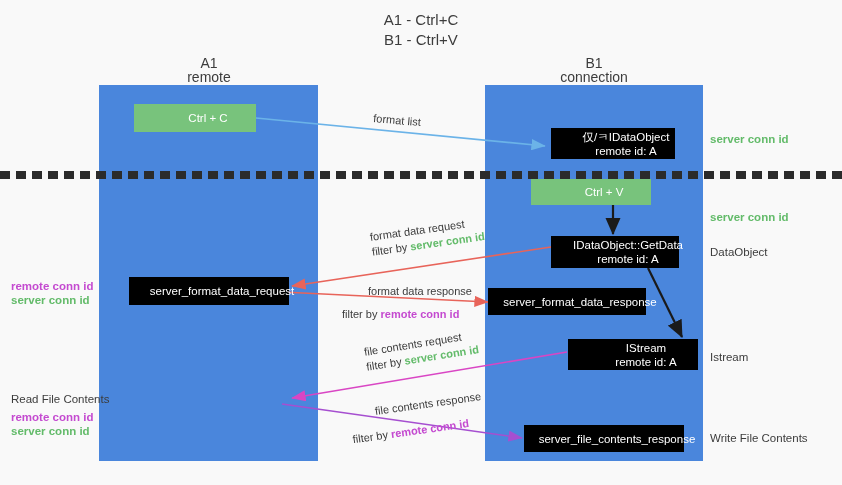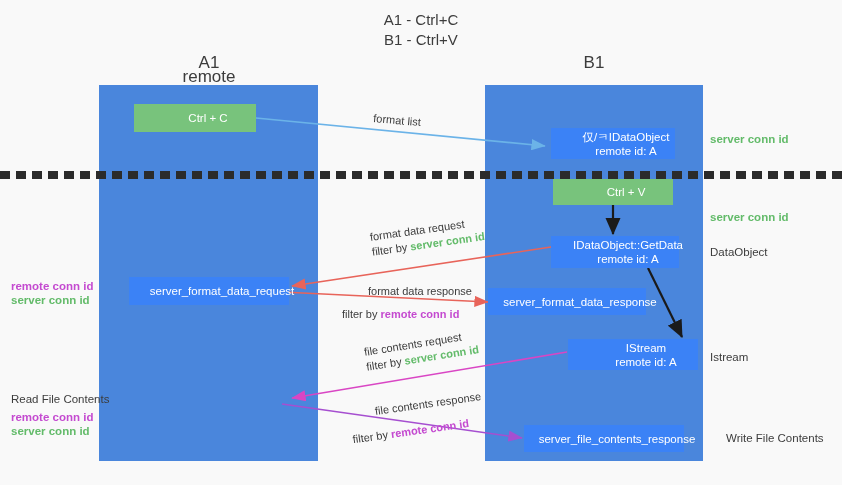--- a/index.html
+++ b/index.html
@@ -23,21 +23,21 @@
     position: absolute;
     background: #4a86dc;
   }
   .panel-a { left: 99px;  top: 85px; width: 219px; height: 376px; }
   .panel-b { left: 485px; top: 85px; width: 218px; height: 376px; }
 
   .col-title {
     position: absolute;
     text-align: center;
     color: #3c3c3c;
-    font-size: 17px;
+    font-size: 14px;
     line-height: 14px;
   }
   .col-title .t1 { display: block; }
   .col-title .t2 { display: block; }
   .title-a { left: 139px; top: 56px; width: 140px; }
   .title-b { left: 524px; top: 56px; width: 140px; text-align: center; }
 
   .heading {
     position: absolute;
     left: 0;
@@ -57,21 +57,21 @@
     flex-direction: column;
     align-items: center;
     justify-content: center;
     color: #ffffff;
     font-size: 11.5px;
     line-height: 14px;
     text-align: center;
     padding-left: 26px;
   }
   .box-green  { background: #78c37c; }
-  .box-orange { background: #3b82f6; }
+  .box-orange { background: #000000; }
 
   .dashline {
     position: absolute;
     left: 0;
     top: 171px;
     width: 842px;
     height: 8px;
     background-image: repeating-linear-gradient(to right,
       #2b2b2b 0px, #2b2b2b 10px, rgba(0,0,0,0) 10px, rgba(0,0,0,0) 16px);
   }
@@ -113,20 +113,21 @@
     <span>A1 - Ctrl+C</span>
     <span>B1 - Ctrl+V</span>
   </div>
 
   <div class="col-title title-a">
     <span class="t1">A1</span>
     <span class="t2">remote</span>
   </div>
   <div class="col-title title-b">
     <span class="t1">B1</span>
+    <span class="t2">connection</span>
   </div>
 
   <div class="panel panel-a"></div>
   <div class="panel panel-b"></div>
 
   <svg class="arrows" viewBox="0 0 842 485">
     <defs>
       <marker id="ah-blue" markerWidth="9" markerHeight="7" refX="8.5" refY="3.5" orient="auto">
         <polygon points="0 0, 9 3.5, 0 7" fill="#6bb3e8"></polygon>
       </marker>
@@ -166,21 +167,21 @@
   <div class="box box-orange" style="left:129px; top:277px; width:160px; height:28px;">
     <span>server_format_data_request</span>
   </div>
 
 
   <div class="box box-orange" style="left:551px; top:128px; width:124px; height:31px;">
     <span>仅/ㅋIDataObject</span>
     <span>remote id: A</span>
   </div>
 
-  <div class="box box-green" style="left:553px; top:179px; width:120px; height:26px;">
+  <div class="box box-green" style="left:531px; top:179px; width:120px; height:26px;">
     <span>Ctrl + V</span>
   </div>
 
   <div class="box box-orange" style="left:551px; top:236px; width:128px; height:32px;align-items:center;">
     <span>IDataObject::GetData</span>
     <span>remote id: A</span>
   </div>
 
   <div class="box box-orange" style="left:488px; top:288px; width:158px; height:27px;">
     <span>server_format_data_response</span>
@@ -194,21 +195,21 @@
   <div class="box box-orange" style="left:524px; top:425px; width:160px; height:27px;">
     <span>server_file_contents_response</span>
   </div>
 
   <div class="dashline"></div>
 
   <div class="note note-green" style="left:710px; top:132px;">server conn id</div>
   <div class="note note-green" style="left:710px; top:210px;">server conn id</div>
   <div class="note note-dark" style="left:710px; top:245px;">DataObject</div>
   <div class="note note-dark" style="left:710px; top:350px;">Istream</div>
-  <div class="note note-dark" style="left:710px; top:431px;margin-left:16px;">Write File Contents</div>
+  <div class="note note-dark" style="left:710px; top:431px;">Write File Contents</div>
 
   <div class="note note-purple" style="left:11px; top:279px;">remote conn id</div>
   <div class="note note-green" style="left:11px; top:293px;">server conn id</div>
 
   <div class="note note-dark" style="left:11px; top:392px;text-align:right;">Read File Contents</div>
   <div class="note note-purple" style="left:11px; top:410px;">remote conn id</div>
   <div class="note note-green" style="left:11px; top:424px;">server conn id</div>
 
   <div class="edge-label" style="left:374px; top:111px; transform: rotate(5deg);">
     <span>format list</span>

